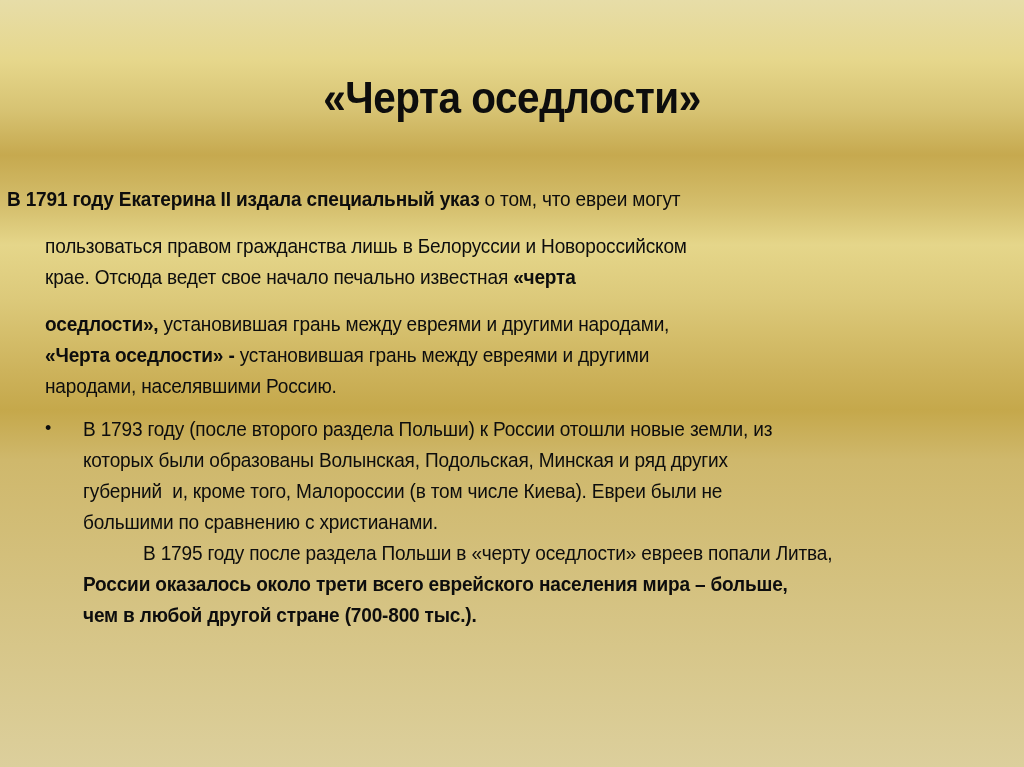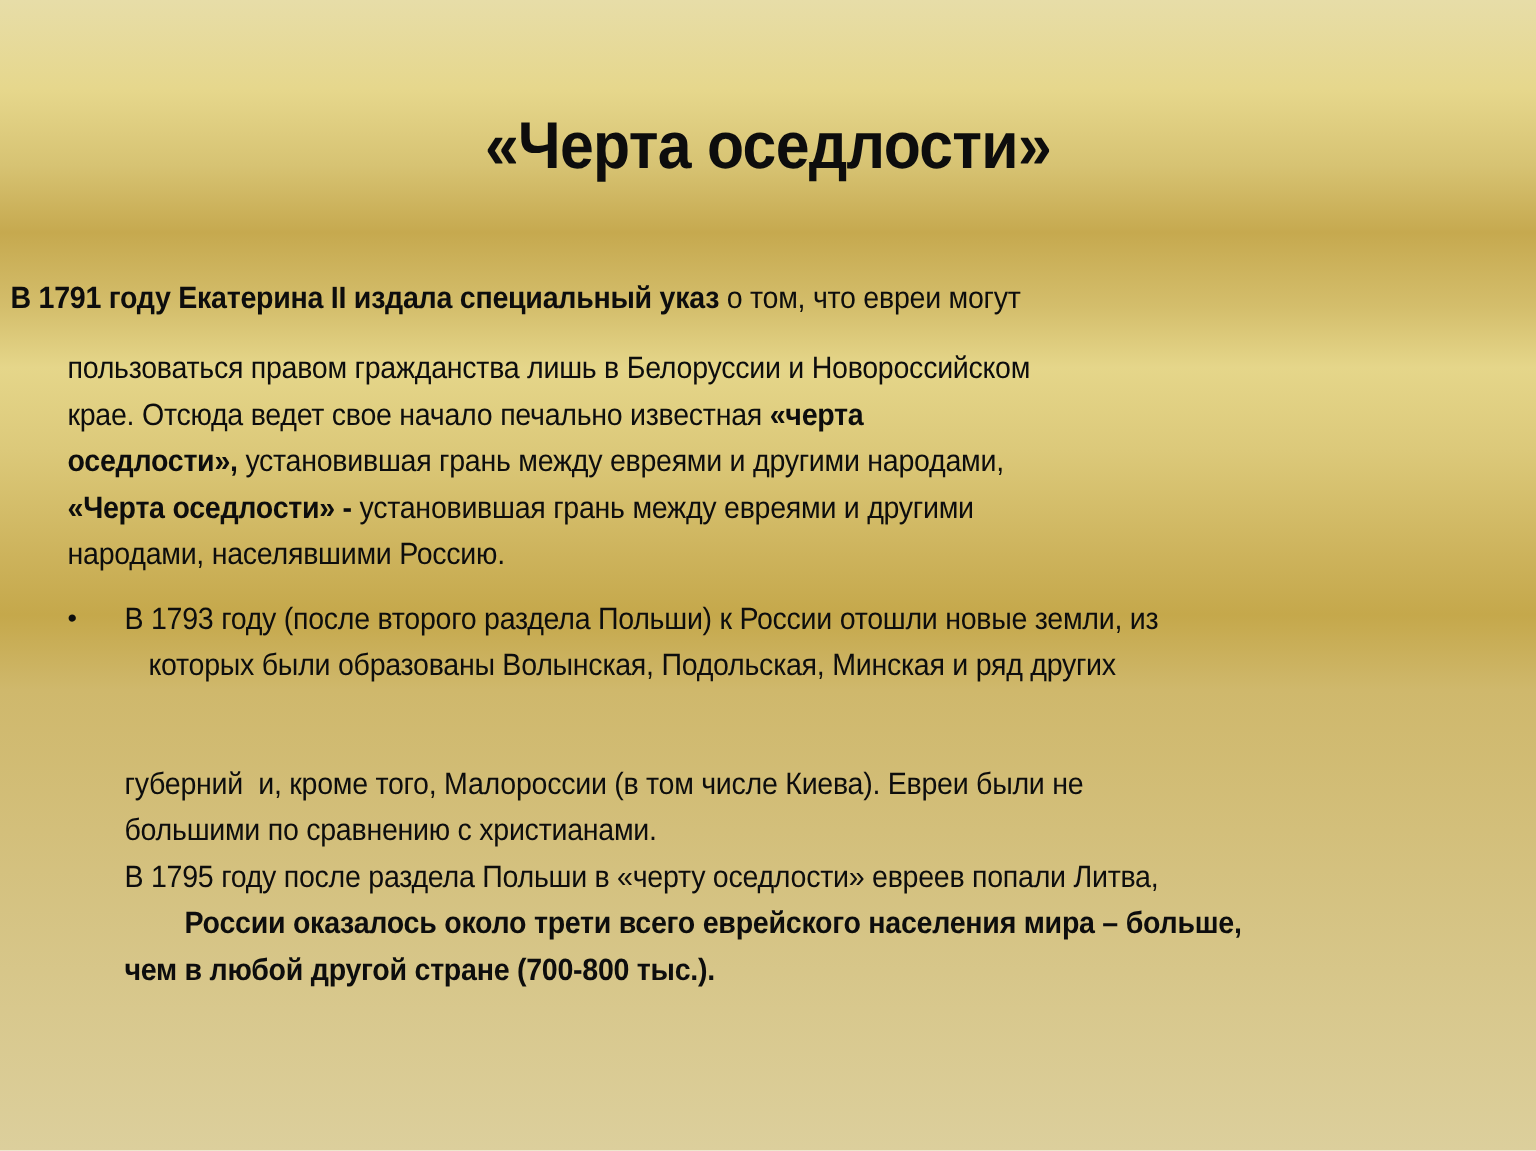--- a/index.html
+++ b/index.html
@@ -94,29 +94,29 @@
 <body>
 
 <div class="slide">
   <div class="title">«Черта оседлости»</div>
 
   <div class="body">
     <div class="para">
       <div style="height: 31px;"><span class="line first" style="display: inline-block; transform-origin: left center; transform: scaleX(0.93); width: auto;"><b>В 1791 году Екатерина II издала специальный указ</b><span> о том, что евреи могут</span></span></div>
       <div style="height: 31px; margin-top: 16px;"><span class="line cont" style="display: inline-block; transform-origin: left center; transform: scaleX(0.93); width: auto;"><span>пользоваться правом гражданства лишь в Белоруссии и Новороссийском</span></span></div>
       <div style="height: 31px;"><span class="line cont" style="display: inline-block; transform-origin: left center; transform: scaleX(0.93); width: auto;"><span>крае. Отсюда ведет свое начало печально известная </span><b>«черта</b></span></div>
-      <div style="height: 31px;"><span class="line cont" style="display: inline-block; transform-origin: left center; transform: scaleX(0.93); width: auto;"><b>оседлости»,</b><span> установившая грань между евреями и другими народами,</span></span></div>
+      <div style="height: 31px; margin-top: 16px;"><span class="line cont" style="display: inline-block; transform-origin: left center; transform: scaleX(0.93); width: auto;"><b>оседлости»,</b><span> установившая грань между евреями и другими народами,</span></span></div>
       <div style="height: 31px;"><span class="line cont" style="display: inline-block; transform-origin: left center; transform: scaleX(0.93); width: auto;"><b>«Черта оседлости» -</b><span> установившая грань между евреями и другими</span></span></div>
       <div style="height: 31px;"><span class="line cont" style="display: inline-block; transform-origin: left center; transform: scaleX(0.93); width: auto;"><span>народами, населявшими Россию.</span></span></div>
     </div>
 
     <div class="bullet-para">
       <span class="bullet">•</span>
       <div style="height: 31px; margin-top: 12px;"><span class="line" style="display: inline-block; transform-origin: left center; transform: scaleX(0.93); width: auto;"><span>В 1793 году (после второго раздела Польши) к России отошли новые земли, из</span></span></div>
-      <div style="height: 31px; margin-left: 16px;"><span class="line" style="display: inline-block; transform-origin: left center; transform: scaleX(0.93); width: auto;"><span>которых были образованы Волынская, Подольская, Минская и ряд других</span></span></div>
-      <div style="height: 31px; margin-top: 48px;"><span class="line" style="white-space: pre; display: inline-block; transform-origin: left center; transform: scaleX(0.93); width: auto;"><span>губерний  и, кроме того, Малороссии (в том числе Киева). Евреи были не</span></span></div>
+      <div style="height: 31px;"><span class="line" style="display: inline-block; transform-origin: left center; transform: scaleX(0.93); width: auto;"><span>которых были образованы Волынская, Подольская, Минская и ряд других</span></span></div>
+      <div style="height: 31px;"><span class="line" style="white-space: pre; display: inline-block; transform-origin: left center; transform: scaleX(0.93); width: auto;"><span>губерний  и, кроме того, Малороссии (в том числе Киева). Евреи были не</span></span></div>
       <div style="height: 31px;"><span class="line" style="display: inline-block; transform-origin: left center; transform: scaleX(0.93); width: auto;"><span>большими по сравнению с христианами.</span></span></div>
-      <div style="height: 31px;"><span class="line" style="display: inline-block; transform-origin: left center; transform: scaleX(0.93); width: auto;"><span>В 1795 году после раздела Польши в «черту оседлости» евреев попали Литва,</span></span></div>
-      <div style="height: 31px; margin-left: 40px;"><span class="line" style="display: inline-block; transform-origin: left center; transform: scaleX(0.93); width: auto;"><b>России оказалось около трети всего еврейского населения мира – больше,</b></span></div>
+      <div style="height: 31px; text-align: center;"><span class="line" style="display: inline-block; transform-origin: left center; transform: scaleX(0.93); width: auto;"><span>В 1795 году после раздела Польши в «черту оседлости» евреев попали Литва,</span></span></div>
+      <div style="height: 31px;"><span class="line" style="display: inline-block; transform-origin: left center; transform: scaleX(0.93); width: auto;"><b>России оказалось около трети всего еврейского населения мира – больше,</b></span></div>
       <div style="height: 31px;"><span class="line" style="display: inline-block; transform-origin: left center; transform: scaleX(0.93); width: auto;"><b>чем в любой другой стране (700-800 тыс.).</b></span></div>
     </div>
   </div>
 </div>
 
 </body></html>

